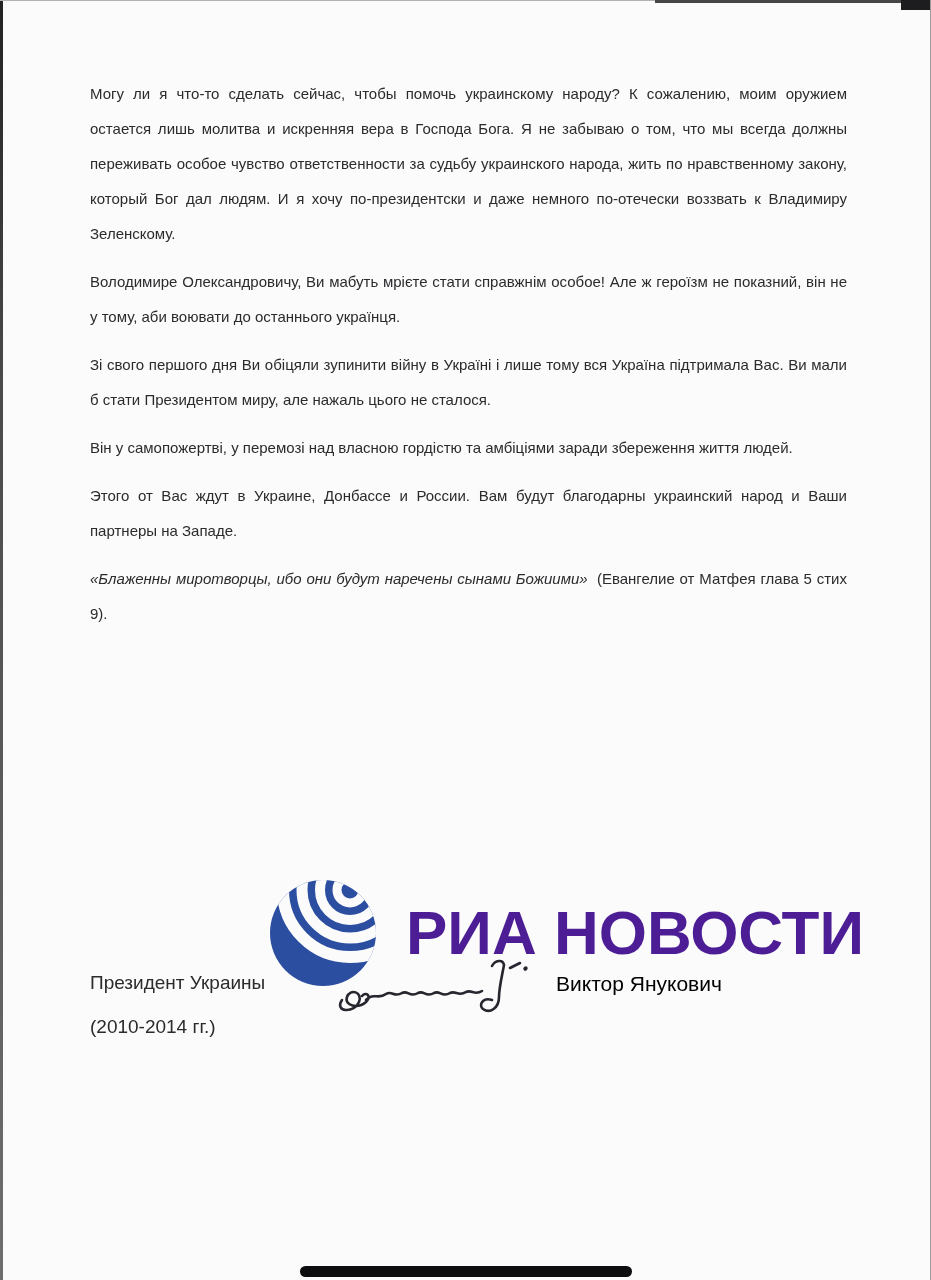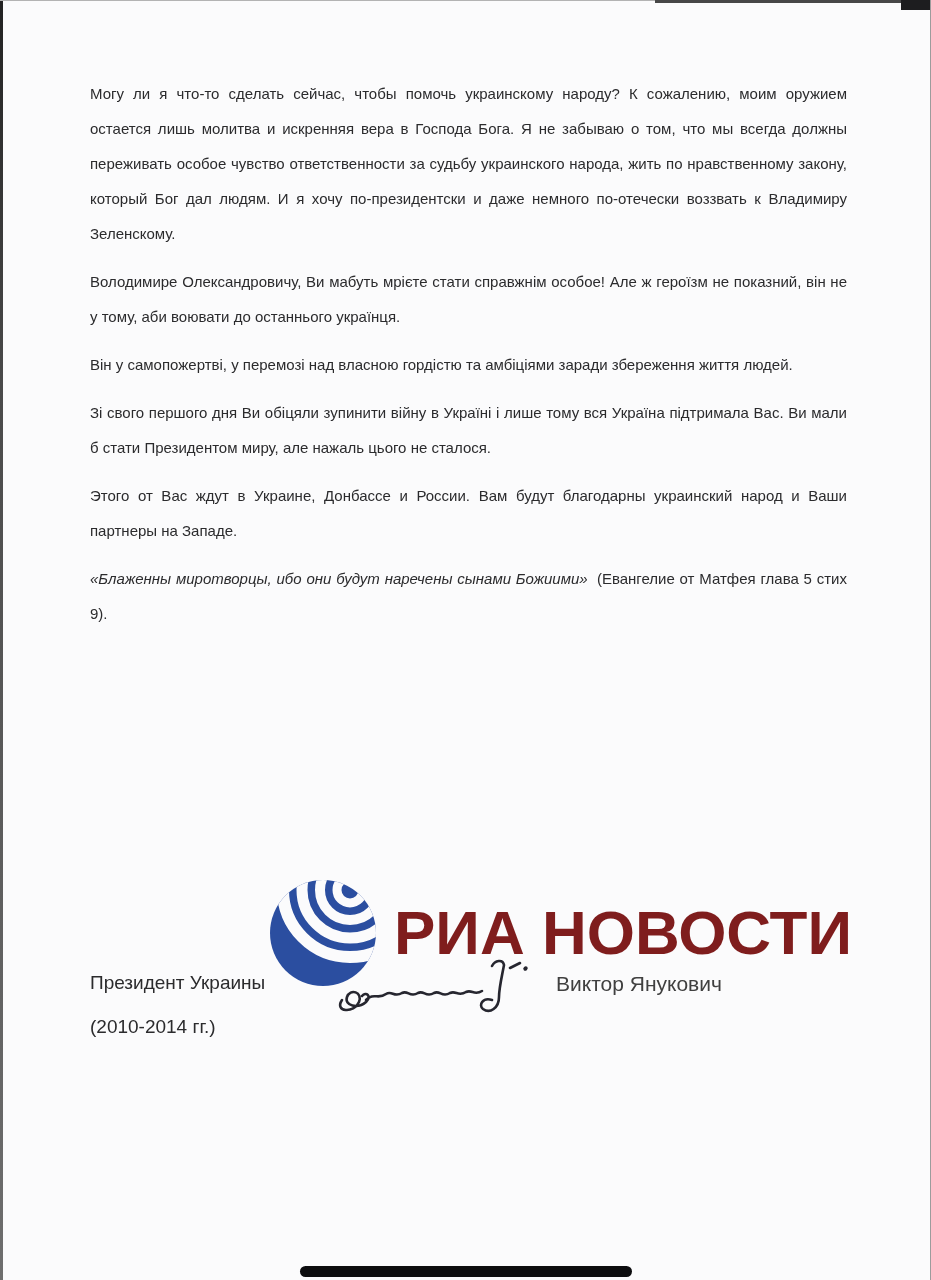--- a/index.html
+++ b/index.html
@@ -27,28 +27,28 @@
   }
   .letter-body p { margin: 0 0 13px 0; }
   .quote em { font-style: italic; }
   .quote .cite { font-style: normal; margin-left: 0.3em; }
 
   
   .watermark { position: absolute; left: 268px; top: 878px; display: flex; align-items: flex-start; }
   .globe { width: 110px; height: 110px; display: block; }
   .wordmark {
     font-weight: bold; font-size: 62px; line-height: 1;
-    color: #7f1d1d; letter-spacing: 0;
-    margin-left: 16px; margin-top: 24px; white-space: nowrap;
+    color: #4c1d95; letter-spacing: 0;
+    margin-left: 28px; margin-top: 24px; white-space: nowrap;
   }
 
   
   .signature  { position: absolute; left: 332px; top: 956px; }
   .sign-title { position: absolute; left: 90px;  top: 972px;  font-size: 19px; color: #2b2b2d; }
-  .sign-name  { position: absolute; left: 556px; top: 972px;  font-size: 21px; color: #404040; }
+  .sign-name  { position: absolute; left: 556px; top: 972px;  font-size: 21px; color: #000000; }
   .sign-years { position: absolute; left: 90px;  top: 1016px; font-size: 19px; color: #2b2b2d; }
 
   
   .home-indicator {
     position: absolute; left: 300px; top: 1266px;
     width: 332px; height: 11px; border-radius: 6px;
     background: #0d0d0f;
   }
 </style>
 </head>
@@ -56,22 +56,22 @@
 
 <div class="edge-left"></div>
 <div class="edge-top-faint"></div>
 <div class="edge-top-dark"></div>
 <div class="corner-tr"></div>
 <div class="edge-right"></div>
 
 <div class="letter-body">
   <p>Могу ли я что-то сделать сейчас, чтобы помочь украинскому народу? К сожалению, моим оружием остается лишь молитва и искренняя вера в Господа Бога. Я не забываю о том, что мы всегда должны переживать особое чувство ответственности за судьбу украинского народа, жить по нравственному закону, который Бог дал людям. И я хочу по-президентски и даже немного по-отечески воззвать к Владимиру Зеленскому.</p>
   <p>Володимире Олександровичу, Ви мабуть мрієте стати справжнім особое! Але ж героїзм не показний, він не у тому, аби воювати до останнього українця.</p>
+  <p>Зі свого першого дня Ви обіцяли зупинити війну в Україні і лише тому вся Україна підтримала Вас. Ви мали б стати Президентом миру, але нажаль цього не сталося.</p>
   <p>Він у самопожертві, у перемозі над власною гордістю та амбіціями заради збереження життя людей.</p>
-  <p>Зі свого першого дня Ви обіцяли зупинити війну в Україні і лише тому вся Україна підтримала Вас. Ви мали б стати Президентом миру, але нажаль цього не сталося.</p>
   <p>Этого от Вас ждут в Украине, Донбассе и России. Вам будут благодарны украинский народ и Ваши партнеры на Западе.</p>
   <p class="quote">
     <em>«Блаженны миротворцы, ибо они будут наречены сынами Божиими»</em>
     <span class="cite">(Евангелие от Матфея глава 5 стих 9).</span>
   </p>
 </div>
 
 <div class="watermark">
   <svg class="globe" viewBox="0 0 110 110" aria-hidden="true">
     <defs>

